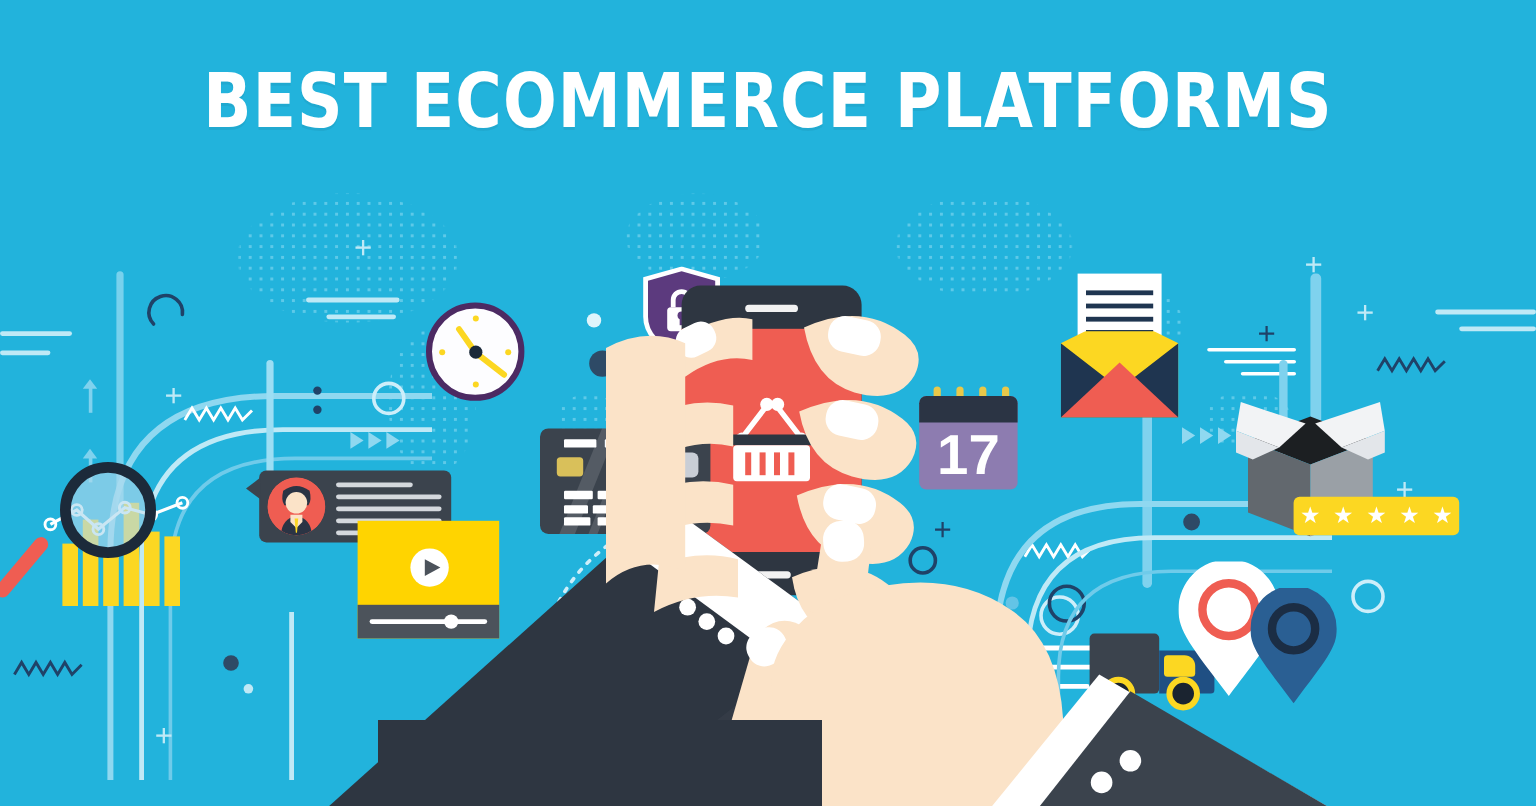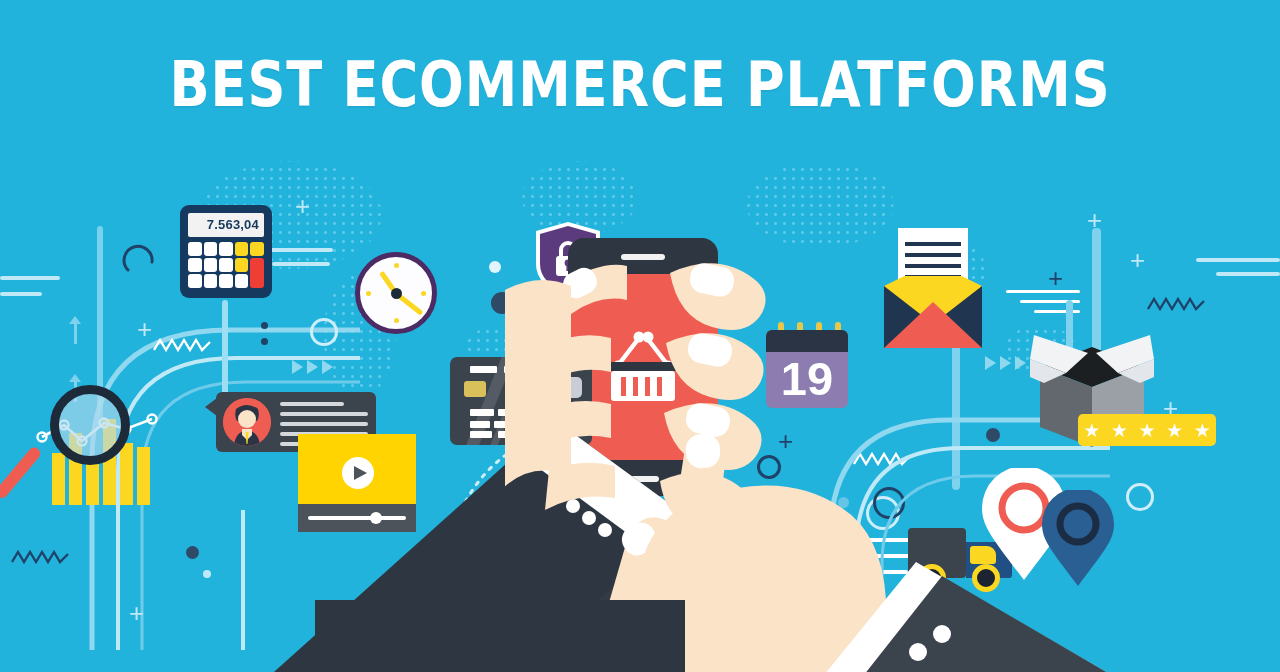--- a/index.html
+++ b/index.html
@@ -247,41 +247,20 @@
   </svg>
   <svg class="abs" style="left:500px;top:430px;" width="260" height="250">
     <path d="M60 30 A110 110 0 0 0 30 200" stroke="#8fd8f0" stroke-width="10" fill="none"></path>
   </svg>
   <svg class="abs" style="left:600px;top:480px;" width="200" height="200">
     <circle cx="40" cy="40" r="24" stroke="#59c2e4" stroke-width="3" fill="none"></circle>
   </svg>
 
   <div id="title" class="abs">BEST ECOMMERCE PLATFORMS</div>
 
-  <div id="calculator" class="abs">
-    <div id="calc-display">
-      <span>7.563,04</span>
-    </div>
-    <div id="calc-keys">
-      <div class="key"></div>
-      <div class="key"></div>
-      <div class="key"></div>
-      <div class="key y"></div>
-      <div class="key y"></div>
-      <div class="key"></div>
-      <div class="key"></div>
-      <div class="key"></div>
-      <div class="key y"></div>
-      <div class="key r"></div>
-      <div class="key"></div>
-      <div class="key"></div>
-      <div class="key"></div>
-      <div class="key"></div>
-    </div>
-  </div>
 
   <div id="clock" class="abs">
     <div class="cdot" style="left:50%;margin-left:-2.5px;top:6px;"></div>
     <div class="cdot" style="right:6px;top:50%;margin-top:-2.5px;"></div>
     <div class="cdot" style="left:50%;margin-left:-2.5px;bottom:6px;"></div>
     <div class="cdot" style="left:6px;top:50%;margin-top:-2.5px;"></div>
     <div id="hand-h" style="left:36px;top:34px;width:26px;height:5px;transform:rotate(-125deg);"></div>
     <div id="hand-m" style="left:36px;top:34px;width:33px;height:5px;transform:rotate(38deg);"></div>
     <div id="clock-center"></div>
   </div>
@@ -382,21 +361,21 @@
     <div id="handle"></div>
     <div id="lens"></div>
   </div>
 
   <div id="calendar" class="abs">
     <div class="ring-pin" style="left:12px;"></div>
     <div class="ring-pin" style="left:31px;"></div>
     <div class="ring-pin" style="left:50px;"></div>
     <div class="ring-pin" style="left:69px;"></div>
     <div id="cal-head"></div>
-    <div id="cal-num">19</div>
+    <div id="cal-num">17</div>
   </div>
 
   <div id="envelope" class="abs">
     <div id="letter">
       <div class="letterline" style="top:14px;"></div>
       <div class="letterline" style="top:25px;"></div>
       <div class="letterline" style="top:36px;"></div>
       <div class="letterline" style="top:47px;"></div>
       <div class="letterline" style="top:58px;"></div>
       <div class="letterline" style="top:69px;width:40px;"></div>

